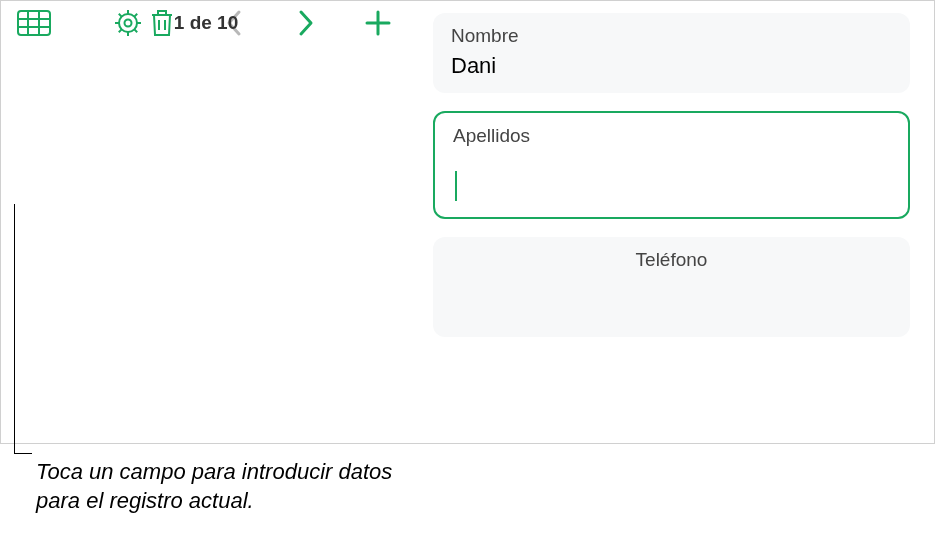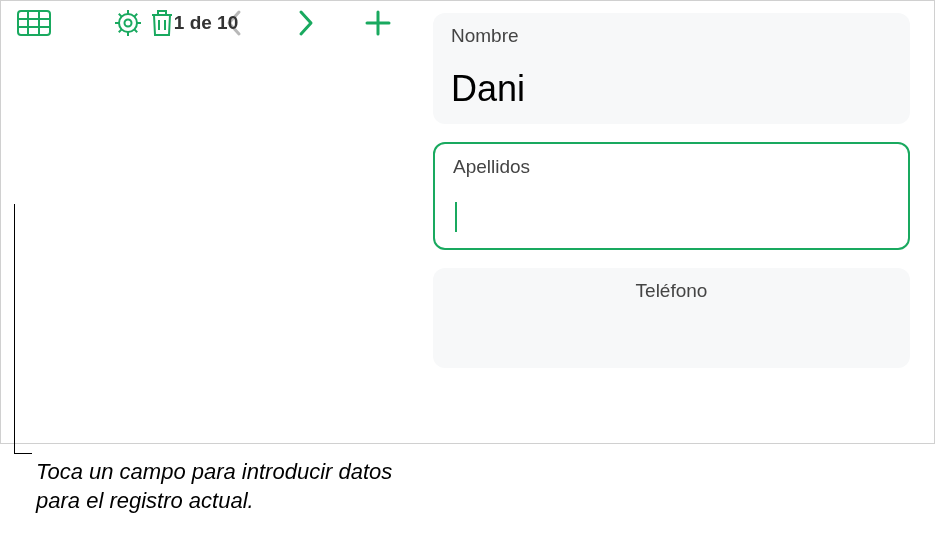--- a/index.html
+++ b/index.html
@@ -81,24 +81,23 @@
       min-height: 108px;
       padding: 12px 18px 16px 18px;
       gap: 12px;
     }
     .field-label {
       font-size: 19px;
       color: #444;
       margin-bottom: 6px;
     }
     .field-value {
-      font-size: 36px;
+      font-size: 22px;
       color: #000;
       font-weight: 400;
-      margin-top: 15px;
     }
     .cursor-line {
       width: 2px;
       height: 30px;
       background: #19a95f;
       margin-top: 6px;
       margin-left: 2px;
     }
     .field-card.telefono {
       min-height: 100px;

